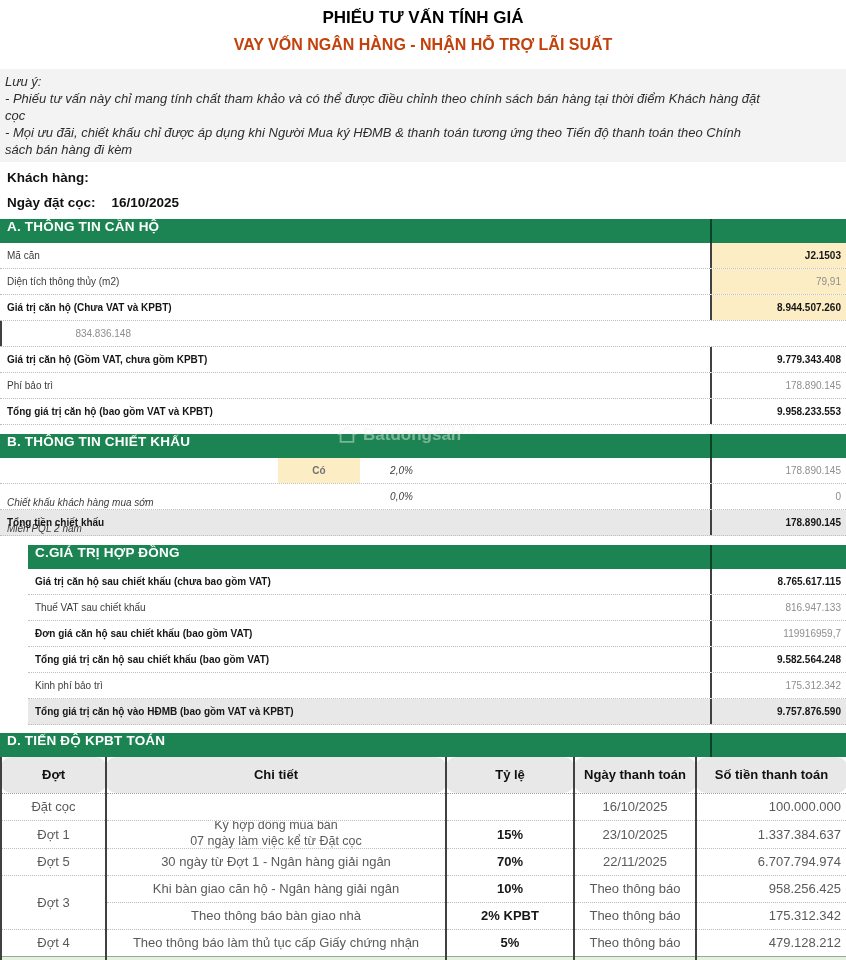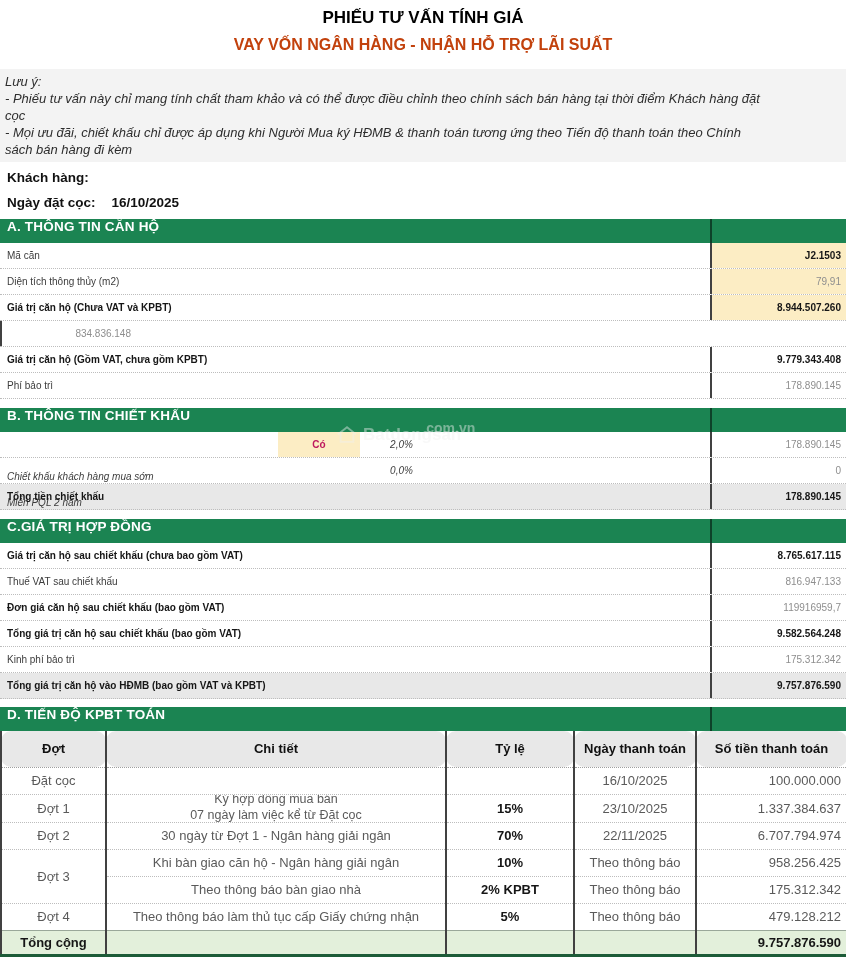--- a/index.html
+++ b/index.html
@@ -15,39 +15,39 @@
   .notes { margin-top:14px; background:#f3f3f3; padding:4px 6px 4px 5px; font-style:italic;
            font-size:13px; line-height:17px; color:#2d2d2d; }
 
   
   .kv-line { margin-top:8px; padding-left:7px; font-size:13.5px; font-weight:bold; color:#111; }
   .date-line { margin-top:10px; }
   .date-val { margin-left:16px; }
 
   
   .sec { margin-top:9px; }
-  .sec-c { margin-top:9px; }
+  .sec-c { margin-top:9px;padding-left:28px; }
   .sec-d { margin-top:8px; }
   .sec-header { display:flex; height:24px; background:var(--header-green,#1b8452); color:#fff;
                 font-weight:bold; font-size:13.5px; align-items:flex-start; }
   .sec-header .h-label { flex:1; padding-left:7px; letter-spacing:0.2px; }
   .sec-header .h-val { width:136px; height:100%; border-left:2px solid rgba(0,0,0,0.5); }
 
   .row { display:flex; height:26px; align-items:stretch; border-bottom:1px dotted #bdbdbd; font-size:10px; }
   .lab { flex:1; display:flex; align-items:center; padding-left:7px; color:#3c3c3c; }
   .lab.b { font-weight:bold; color:#161616; }
   .val { width:136px; border-left:2px solid #414141; display:flex; align-items:center;
          justify-content:flex-end; padding-right:5px; color:#8e8e8e; }
   .val.b { font-weight:bold; color:#161616; }
   .val.y { background:var(--highlight-yellow,#fcedc4); }
   .row.gray { background:var(--total-gray,#e8e8e8); }
 
   
   .b-lab { width:278px; display:flex; align-items:center; padding-left:7px; font-style:italic; color:#3c3c3c;margin-top:44px; }
-  .b-flag { width:82px; display:flex; align-items:center; justify-content:center; font-weight:bold; color:#be185d; }
+  .b-flag { width:82px; display:flex; align-items:center; justify-content:center; font-weight:bold; color:#737373; }
   .b-flag.y { background:var(--highlight-yellow,#fcedc4); }
   .b-pct { width:83px; display:flex; align-items:center; justify-content:center; font-style:italic; color:#3c3c3c; }
   .b-gap { flex:1; }
 
   
   table.dtab { width:846px; table-layout:fixed; border-collapse:collapse;
                border-left:2px solid #414141; border-right:2px solid #414141;
                border-bottom:3px solid #1d5c38; font-size:13px; }
   col.c1{width:105px} col.c2{width:340px} col.c3{width:128px} col.c4{width:122px} col.c5{width:151px}
   .dtab th { height:36px; background:var(--total-gray,#e8e8e8); font-weight:bold; color:#111;
@@ -114,20 +114,24 @@
       <div class="val">834.836.148</div>
     </div>
     <div class="row">
       <div class="lab b">Giá trị căn hộ (Gồm VAT, chưa gồm KPBT)</div>
       <div class="val b">9.779.343.408</div>
     </div>
     <div class="row">
       <div class="lab">Phí bảo trì</div>
       <div class="val">178.890.145</div>
     </div>
+    <div class="row">
+      <div class="lab b">Tổng giá trị căn hộ (bao gồm VAT và KPBT)</div>
+      <div class="val b">9.958.233.553</div>
+    </div>
   </div>
 
   <div class="sec">
     <div class="sec-header">
       <div class="h-label">B. THÔNG TIN CHIẾT KHẤU</div>
       <div class="h-val"></div>
     </div>
     <div class="row">
       <div class="b-lab">Chiết khấu khách hàng mua sớm</div>
       <div class="b-flag y">Có</div>
@@ -215,21 +219,21 @@
             <div class="clip2">
               <div class="cl1">Ký hợp đồng mua bán</div>
               <div class="cl2">07 ngày làm việc kể từ Đặt cọc</div>
             </div>
           </td>
           <td class="rate">15%</td>
           <td class="date">23/10/2025</td>
           <td class="amount">1.337.384.637</td>
         </tr>
         <tr>
-          <td class="stage">Đợt 2</td>
+          <td class="stage">Đợt 5</td>
           <td class="detail">30 ngày từ Đợt 1 - Ngân hàng giải ngân</td>
           <td class="rate">70%</td>
           <td class="date">22/11/2025</td>
           <td class="amount">6.707.794.974</td>
         </tr>
         <tr>
           <td class="stage" rowspan="2">Đợt 3</td>
           <td class="detail">Khi bàn giao căn hộ - Ngân hàng giải ngân</td>
           <td class="rate">10%</td>
           <td class="date">Theo thông báo</td>

